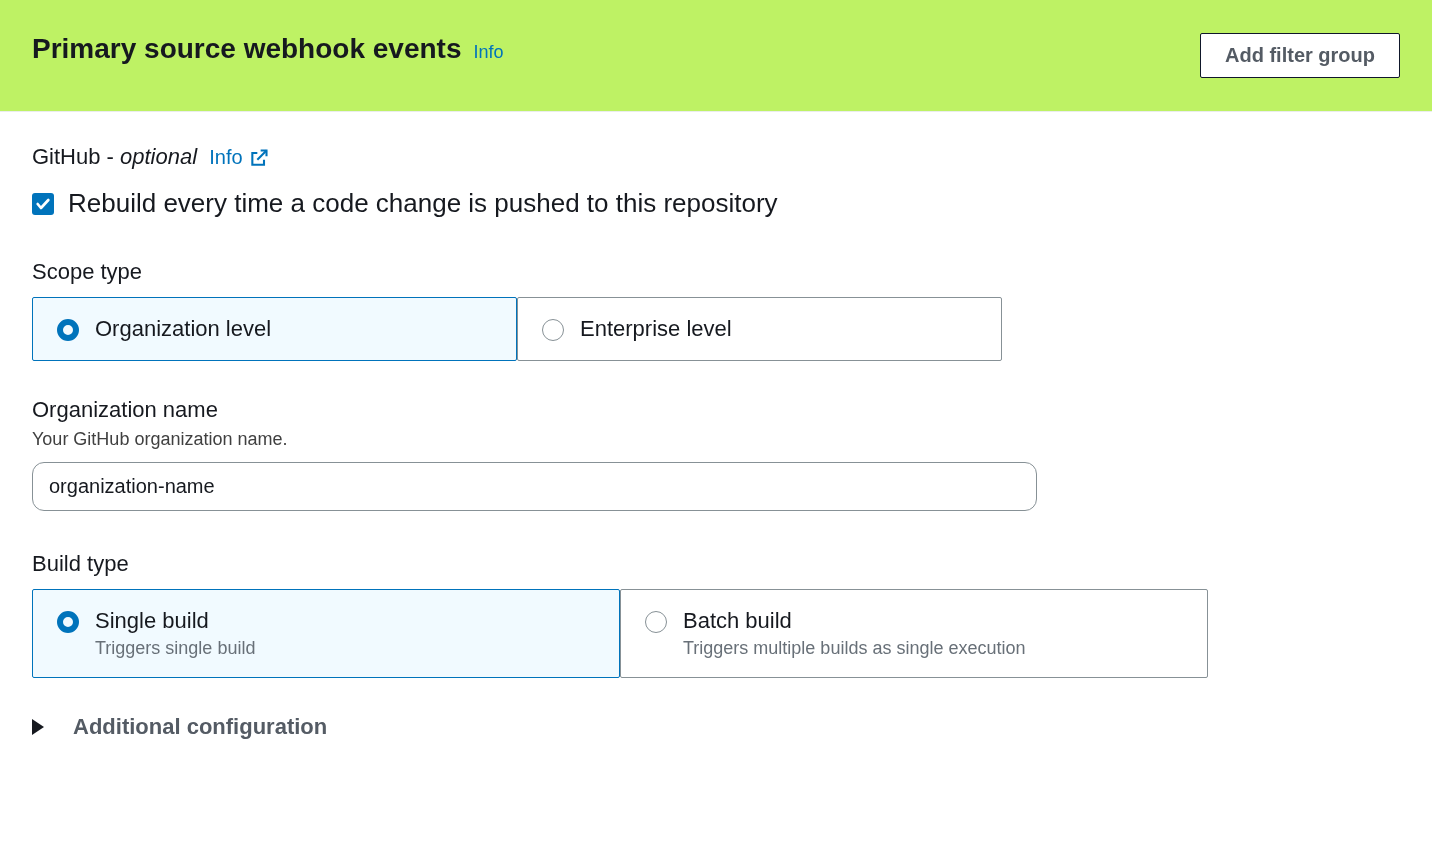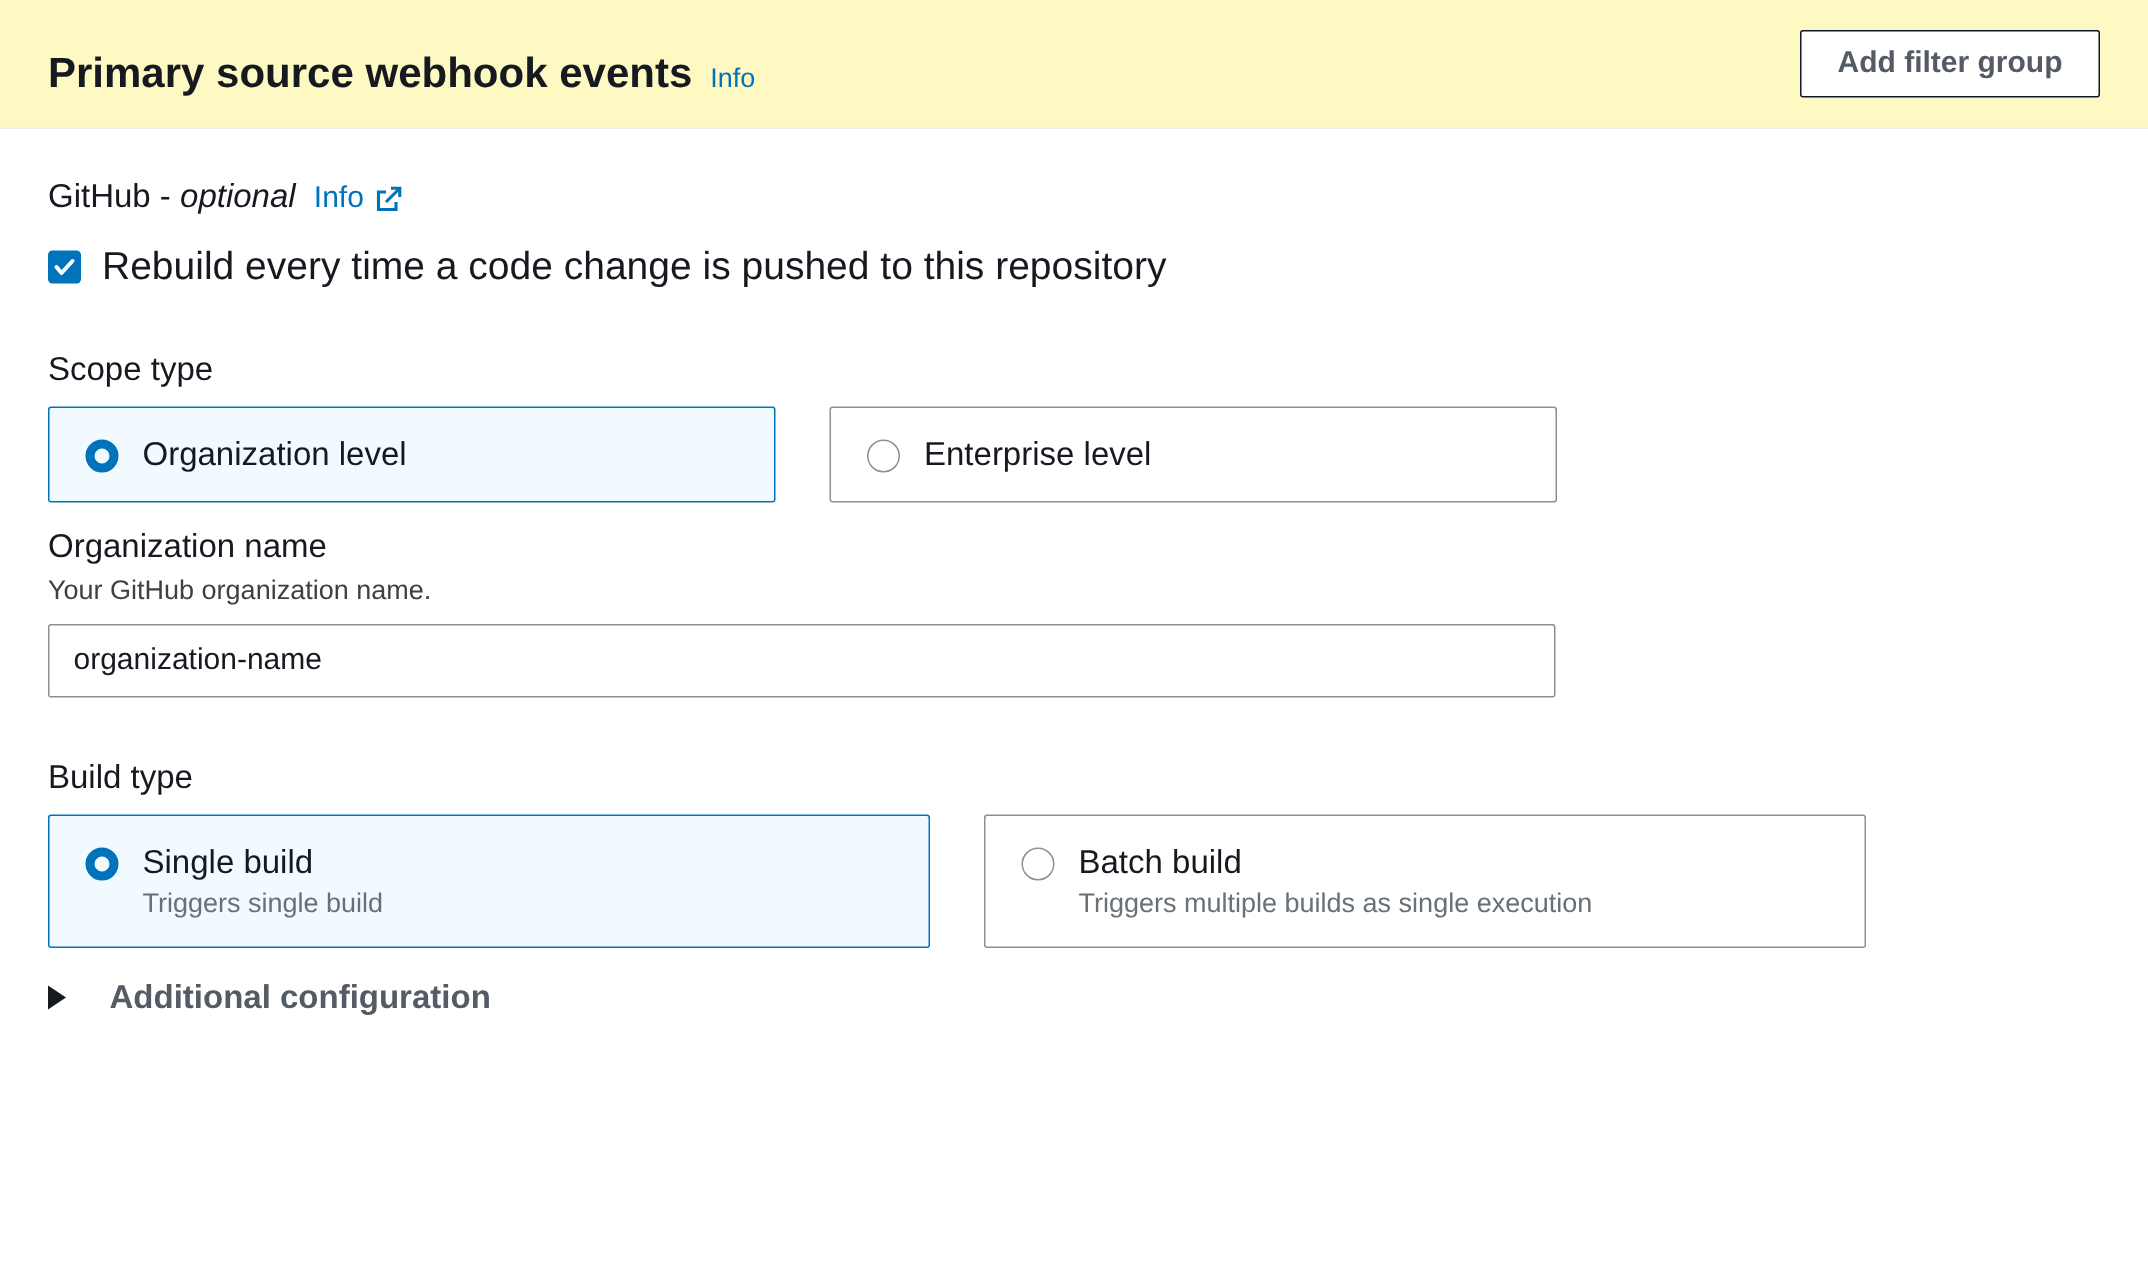--- a/index.html
+++ b/index.html
@@ -5,23 +5,23 @@
     * { box-sizing: border-box; margin: 0; padding: 0; }
     body {
       font-family: "Amazon Ember", "Helvetica Neue", Arial, sans-serif;
       background: #ffffff;
       color: #16191f;
       font-size: 14px;
     }
     .header-bar {
       display: flex;
       justify-content: space-between;
-      align-items: flex-end;
-      padding: 20px 32px;
-      background: #fef9c3;
+      align-items: flex-start;
+      padding: 33px 32px;
+      background: #bef264;
       border-bottom: 1px solid #eaeded;
     }
     .header-title-wrap {
       display: flex;
       align-items: baseline;
       gap: 12px;
     }
     .header-title {
       font-size: 28px;
       font-weight: 700;
@@ -98,22 +98,21 @@
       margin-bottom: 12px;
     }
     .field-hint {
       font-size: 18px;
       color: #404040;
       margin-top: -6px;
       margin-bottom: 12px;
     }
     .radio-tiles {
       display: flex;
-      gap: 36px;
-      margin-bottom: 16px;
+      margin-bottom: 36px;
     }
     .radio-tile {
       border: 1px solid #879196;
       border-radius: 2px;
       padding: 18px 24px;
       display: flex;
       align-items: flex-start;
       gap: 16px;
       cursor: pointer;
       background: #ffffff;
@@ -144,21 +143,21 @@
     }
     .radio-desc {
       font-size: 18px;
       color: #687078;
       margin-top: 4px;
     }
     .text-input {
       width: 1005px;
       padding: 12px 16px;
       border: 1px solid #879196;
-      border-radius: 2px;
+      border-radius: 12px;
       font-size: 20px;
       color: #16191f;
       outline: none;
       margin-bottom: 40px;
     }
     .expand-row {
       display: flex;
       align-items: center;
       gap: 29px;
       cursor: pointer;

